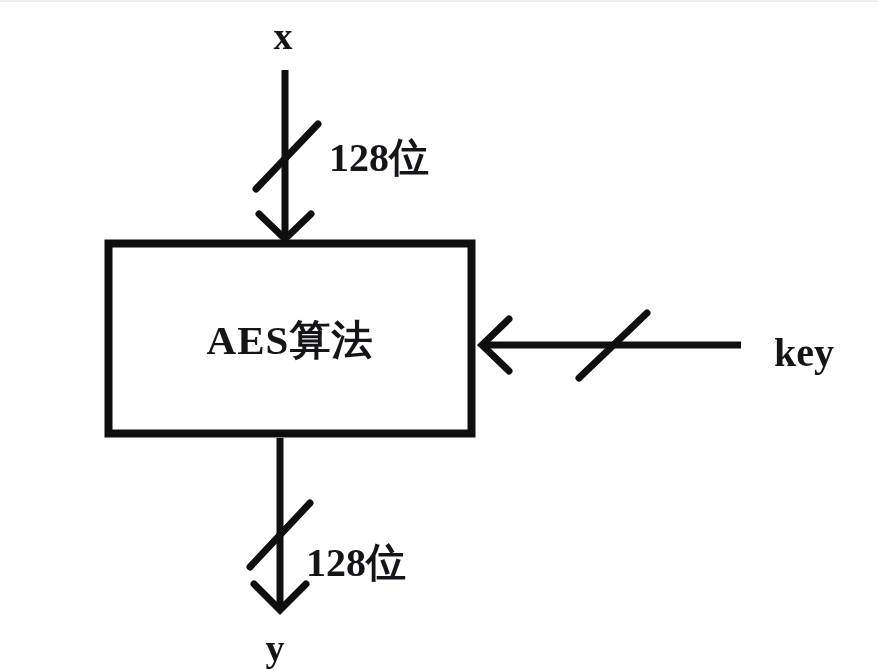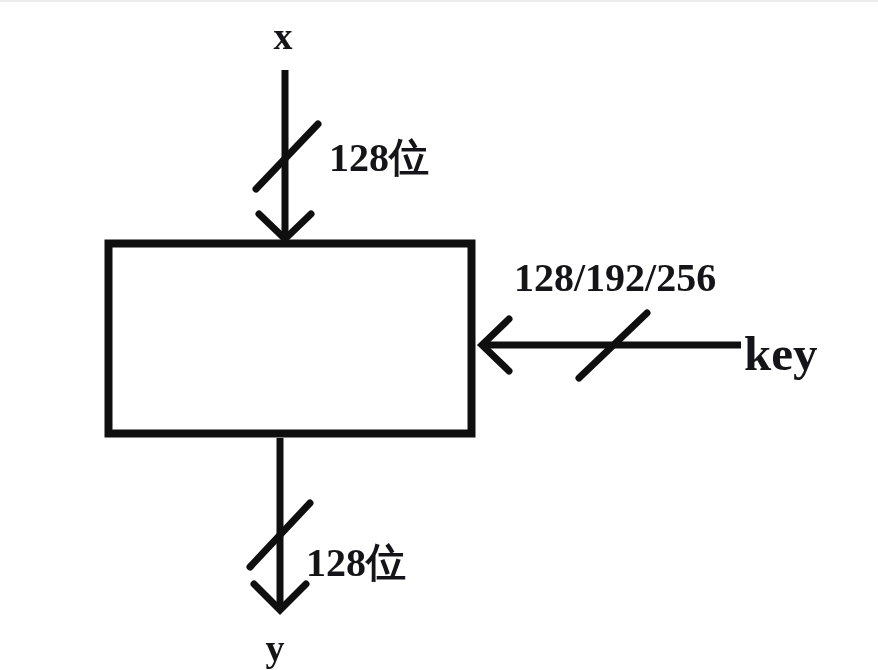--- a/index.html
+++ b/index.html
@@ -29,21 +29,21 @@
     user-select: none;
     font-weight: bold;
   }
   .lbl-bold {
     font-weight: 700;
   }
   .lbl-x     { left: 283px; top: 34px;  font-size: 38px; transform: translate(-50%, -50%); }
   .lbl-in-w  { left: 329px; top: 156px; font-size: 40px; transform: translate(0, -50%); }
   .lbl-box   { left: 290px; top: 338px; font-size: 41px; transform: translate(-50%, -50%); letter-spacing: 1px; }
   .lbl-key-w { left: 514px; top: 276px; font-size: 40px; transform: translate(0, -50%); }
-  .lbl-key   { left: 744px; top: 351px; font-size: 49px; transform: translate(0, -50%); }
+  .lbl-key   { left: 774px; top: 351px; font-size: 40px; transform: translate(0, -50%); }
   .lbl-out-w { left: 306px; top: 561px; font-size: 40px; transform: translate(0, -50%); }
   .lbl-y     { left: 275px; top: 646px; font-size: 38px; transform: translate(-50%, -50%); }
 </style>
 </head>
 <body>
 
 <div class="canvas">
 
   <svg class="diagram-svg" width="878" height="670" viewBox="0 0 878 670" fill="none" stroke="#0f0f0f" stroke-width="7" stroke-linecap="round">
 
@@ -59,22 +59,22 @@
 
     <path d="M280 436 L280 605" stroke-linecap="butt"></path>
     <path d="M254 582 L280 608 L306 582"></path>
     <path d="M250 565 L310 501"></path>
   </svg>
 
   <div class="lbl lbl-bold lbl-x">x</div>
 
   <div class="lbl lbl-in-w">128位</div>
 
+  <div class="lbl lbl-box">AES算法</div>
 
-  <div class="lbl lbl-key-w">128/192/256</div>
 
   <div class="lbl lbl-bold lbl-key">key</div>
 
   <div class="lbl lbl-out-w">128位</div>
 
   <div class="lbl lbl-bold lbl-y">y</div>
 
 </div>
 
 </body></html>

